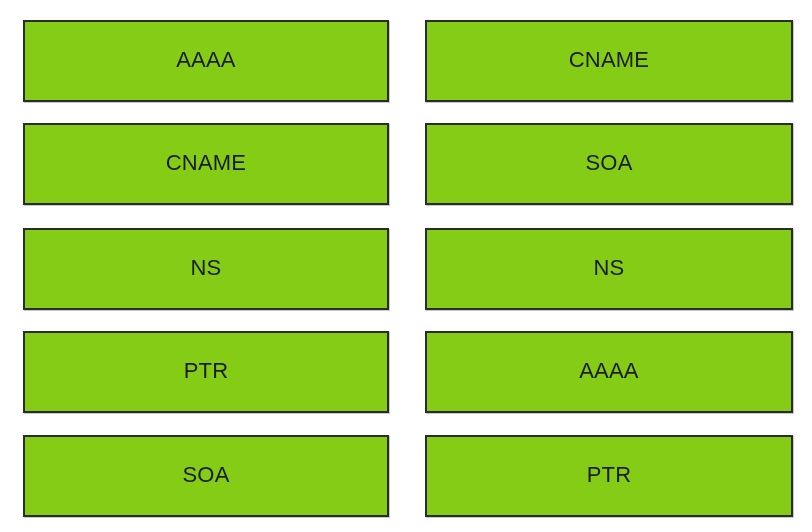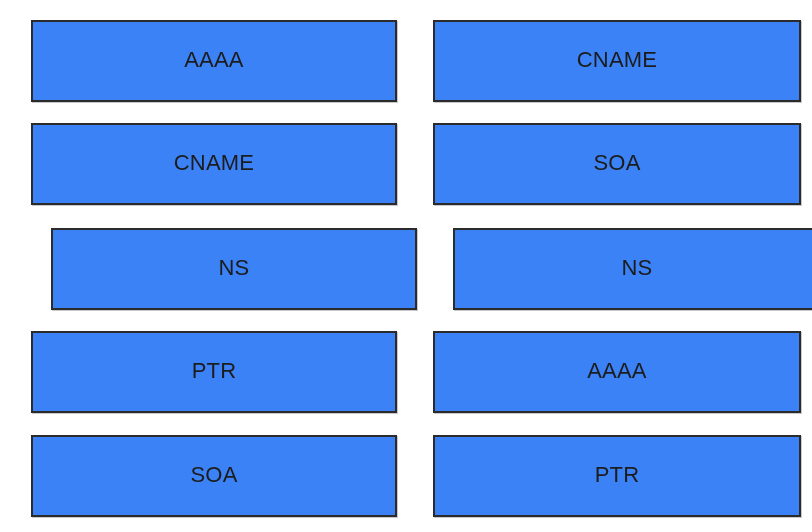--- a/index.html
+++ b/index.html
@@ -23,34 +23,34 @@
   .column {
     position: absolute;
     top: 0;
     height: 532px;
   }
   .column.left  { left: 23px;  width: 366px; }
   .column.right { left: 425px; width: 368px; }
 
   .record-box {
     position: absolute;
-    left: 8px;
+    left: 0;
     width: 100%;
     height: 82px;
     box-sizing: border-box;
-    background: #3b82f6;
+    background: #84cc16;
     border: 2px solid #2b2b2b;
     box-shadow: 1px 1px 0 0 #c9c9c9;
     display: flex;
     align-items: center;
     justify-content: center;
   }
   .record-box.r0 { top: 20px;  }
   .record-box.r1 { top: 123px; }
-  .record-box.r2 { top: 228px; margin-left: 20px; }
+  .record-box.r2 { top: 228px; }
   .record-box.r3 { top: 331px; }
   .record-box.r4 { top: 435px; }
 
   .record-label {
     font-family: "Liberation Sans", sans-serif;
     font-size: 22px;
     font-weight: 400;
     color: #1c1c1c;
     letter-spacing: 0.2px;
     line-height: 1;

